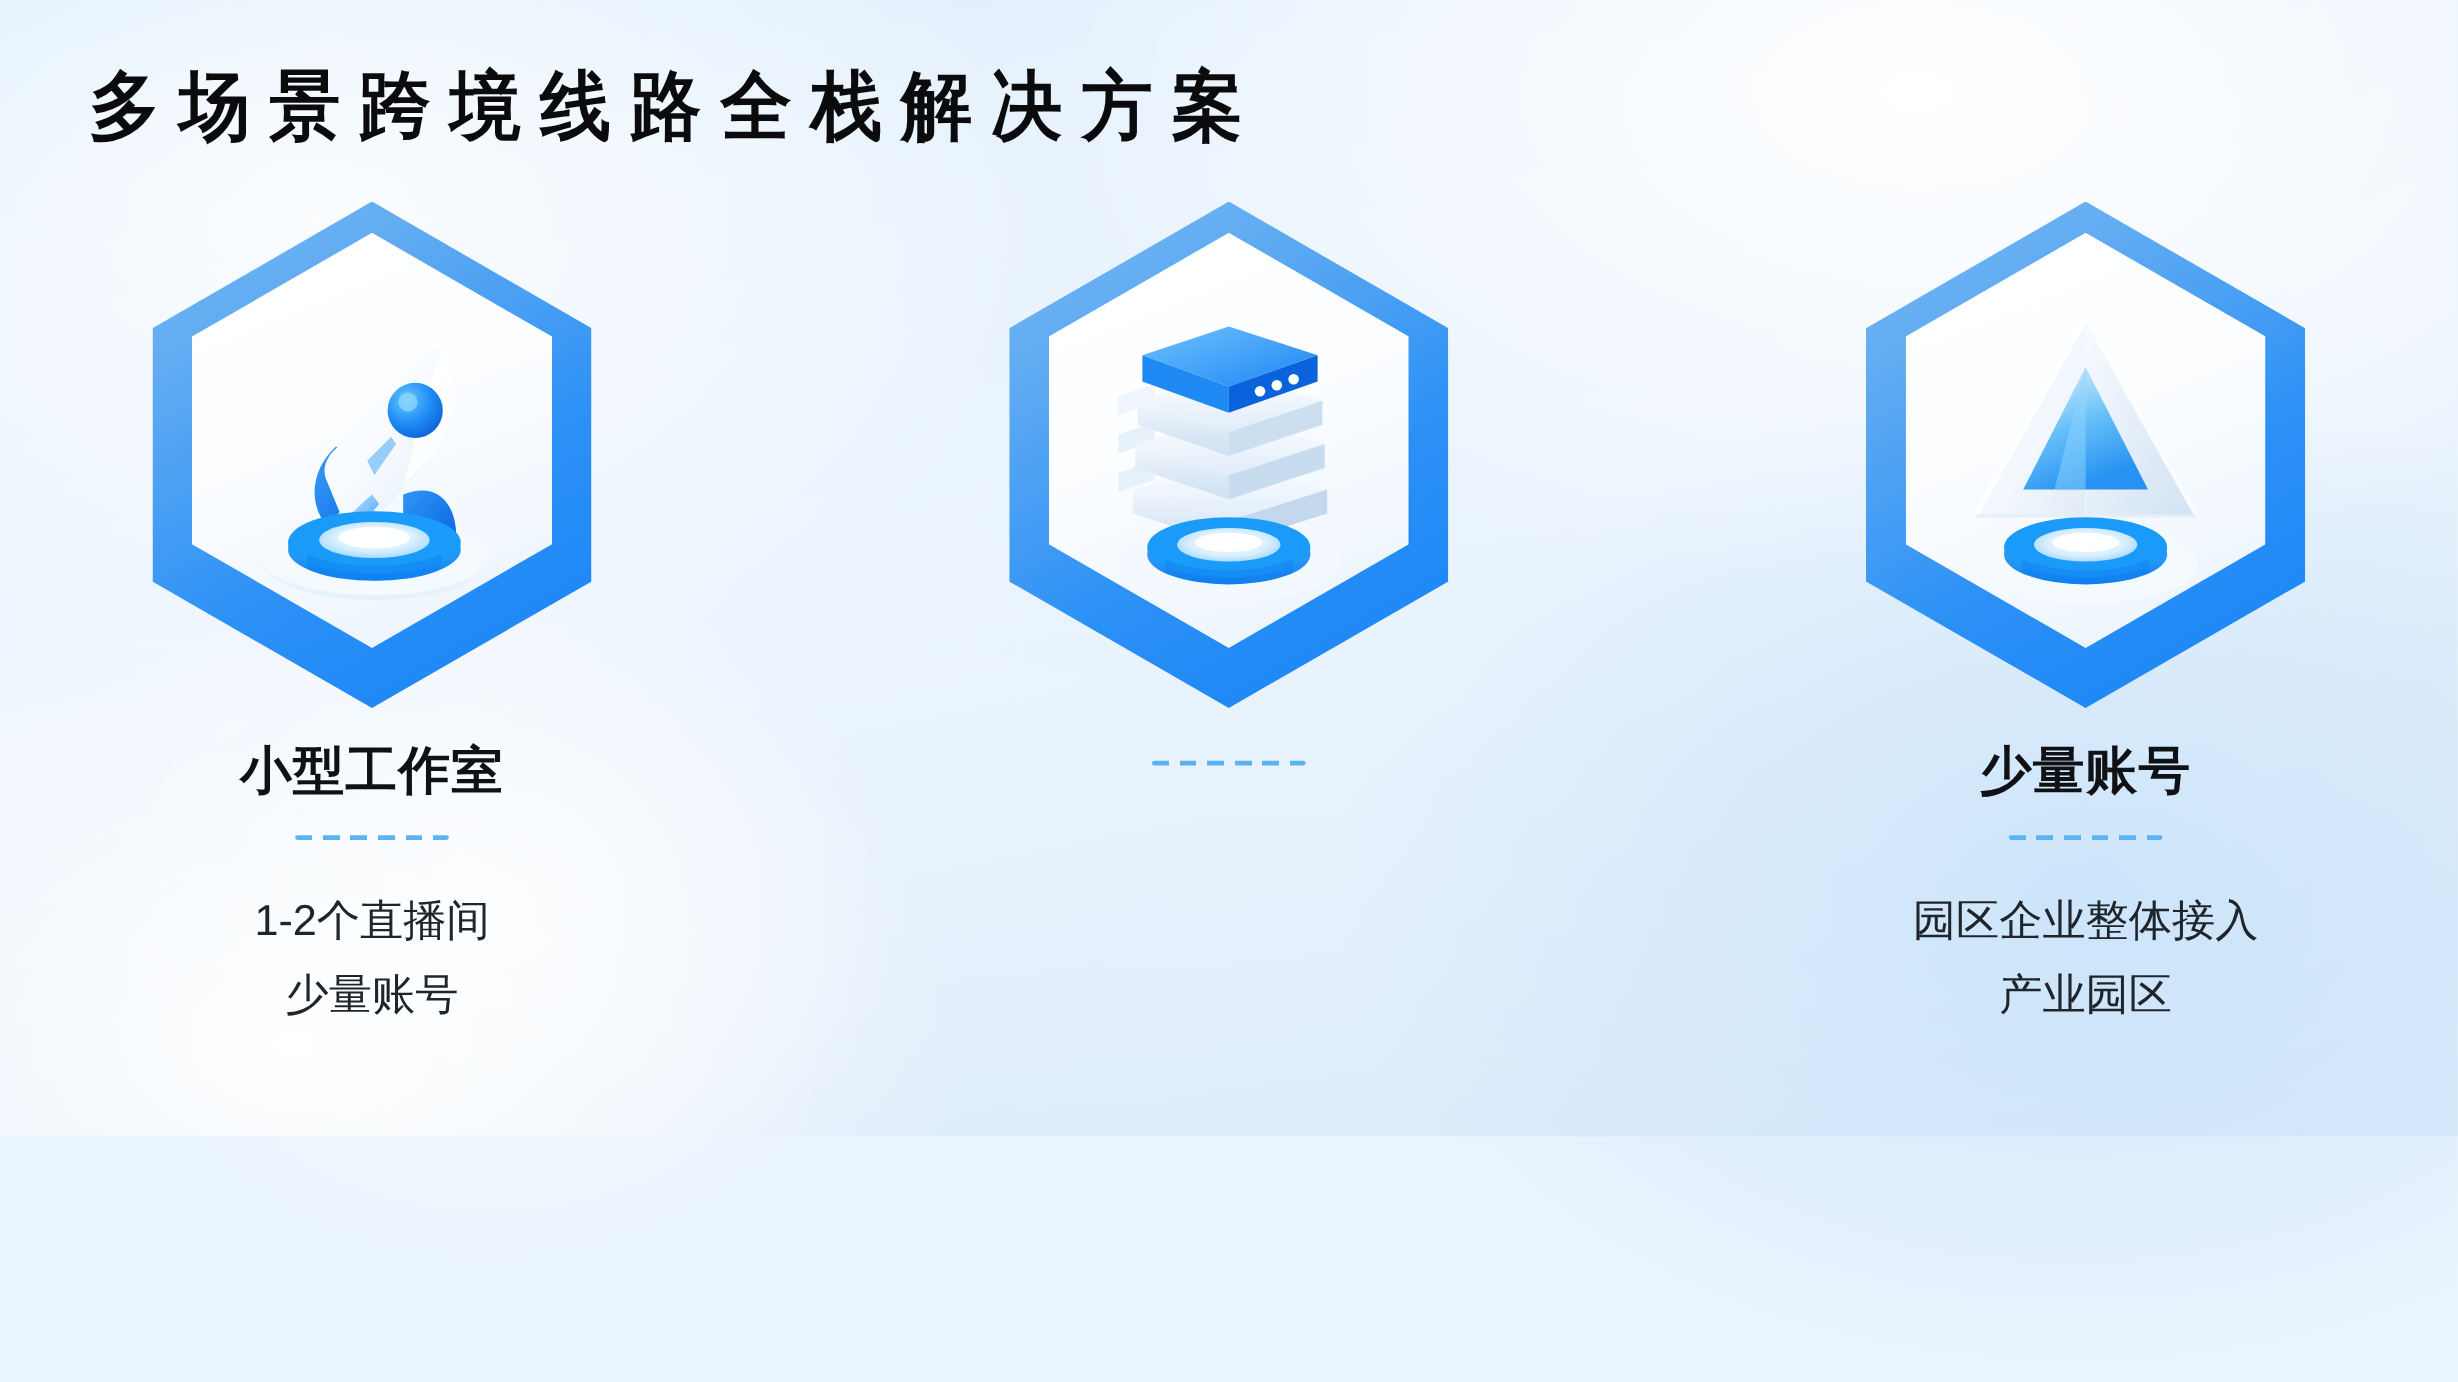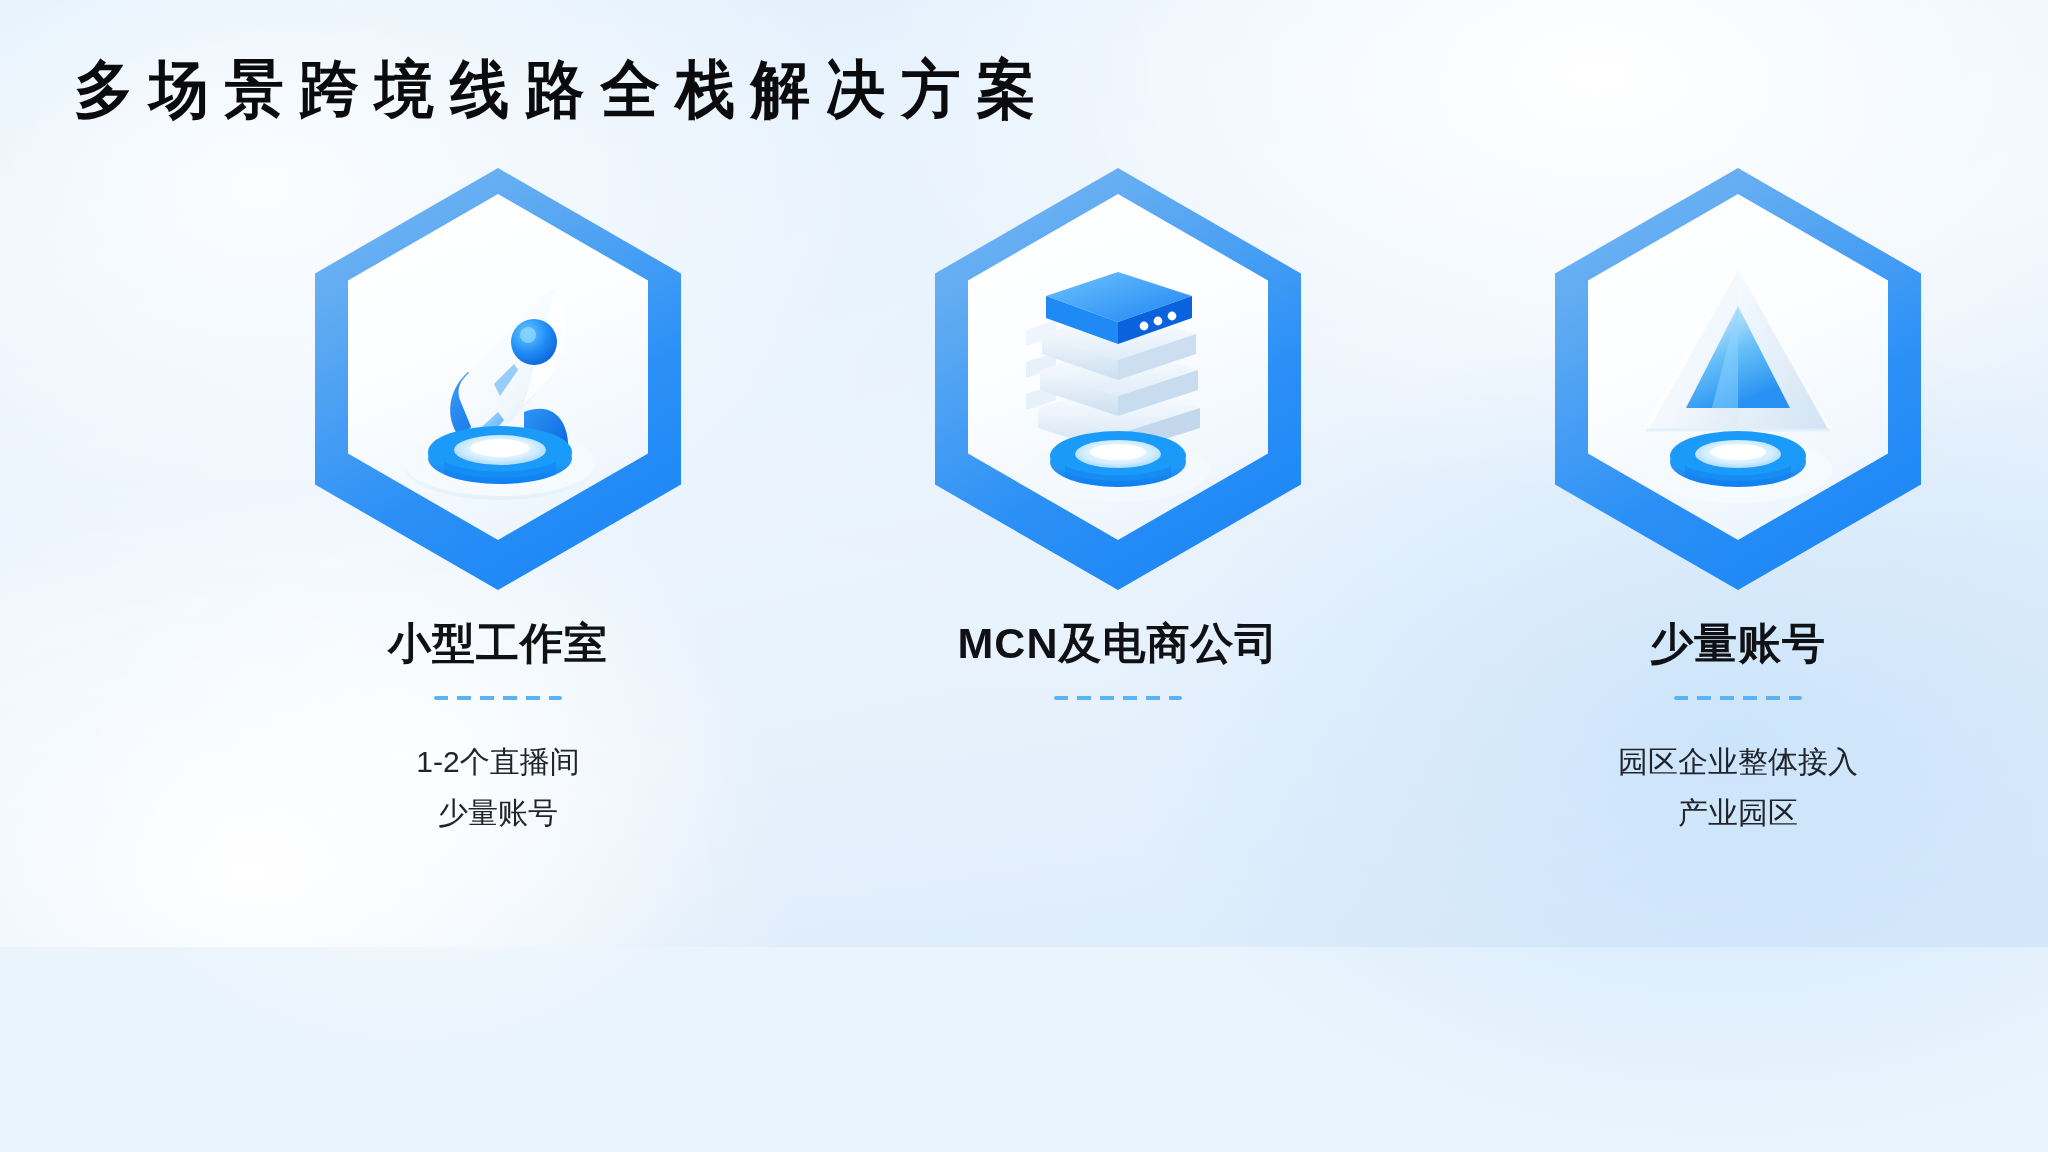--- a/index.html
+++ b/index.html
@@ -38,21 +38,21 @@
     font-size:63px;line-height:1.12;
     font-weight:900;color:#0b0b0d;
     letter-spacing:17px;
     transform:scaleX(.94);transform-origin:left center;
     white-space:nowrap;
   }
 
   
   .cards{
     position:absolute;left:0;top:168px;width:2048px;
-    display:flex;justify-content:flex-end;align-items:flex-start;
+    display:flex;justify-content:space-between;align-items:flex-start;
   }
   .card{
     width:620px;display:flex;flex-direction:column;align-items:center;
   }
 
   
   .hex-wrap{
     position:relative;width:382px;height:440px;
     display:flex;align-items:center;justify-content:center;
   }
@@ -81,21 +81,21 @@
     font-size:43px;font-weight:900;color:#101114;
     letter-spacing:1px;text-align:center;line-height:1.2;
   }
   .divider{
     margin-top:26px;width:128px;height:4px;
     background:repeating-linear-gradient(to right,#5cb3f2 0px,#5cb3f2 14px,rgba(0,0,0,0) 14px,rgba(0,0,0,0) 23px);
     border-radius:2px;
   }
   .card-desc{
     margin-top:36px;text-align:center;
-    font-size:30px;line-height:1.72;color:#20242b;
+    font-size:36px;line-height:1.72;color:#20242b;
     font-weight:400;white-space:nowrap;
   }
   .card-desc .ln{display:block;}
 </style>
 </head>
 <body>
 
 <div class="stage">
   <div class="wash-a"></div>
   <div class="wash-b"></div>
@@ -254,21 +254,20 @@
 
             <ellipse cx="150" cy="268" rx="68" ry="25" fill="url(#s-ringo)"></ellipse>
             <ellipse cx="150" cy="262" rx="68" ry="25" fill="#1b9bf9"></ellipse>
             <ellipse cx="150" cy="260" rx="43" ry="14" fill="url(#s-ringg)"></ellipse>
             <ellipse cx="150" cy="258" rx="28" ry="8" fill="#ffffff" opacity=".95"></ellipse>
             <path d="M97 272 a68 25 0 0 0 106 0 l0 11 a68 25 0 0 1 -106 0 Z" fill="#0f7ff0" opacity=".5"></path>
           </svg>
         </div>
       </div>
 
-      <div class="card-title">MCN及电商公司</div>
       <div class="divider"></div>
       <div class="card-desc">
       </div>
     </div>
 
     <div class="card">
       <div class="hex-wrap">
         <div class="hex-outer"></div>
         <div class="hex-inner"></div>
         <div class="hex-art">

